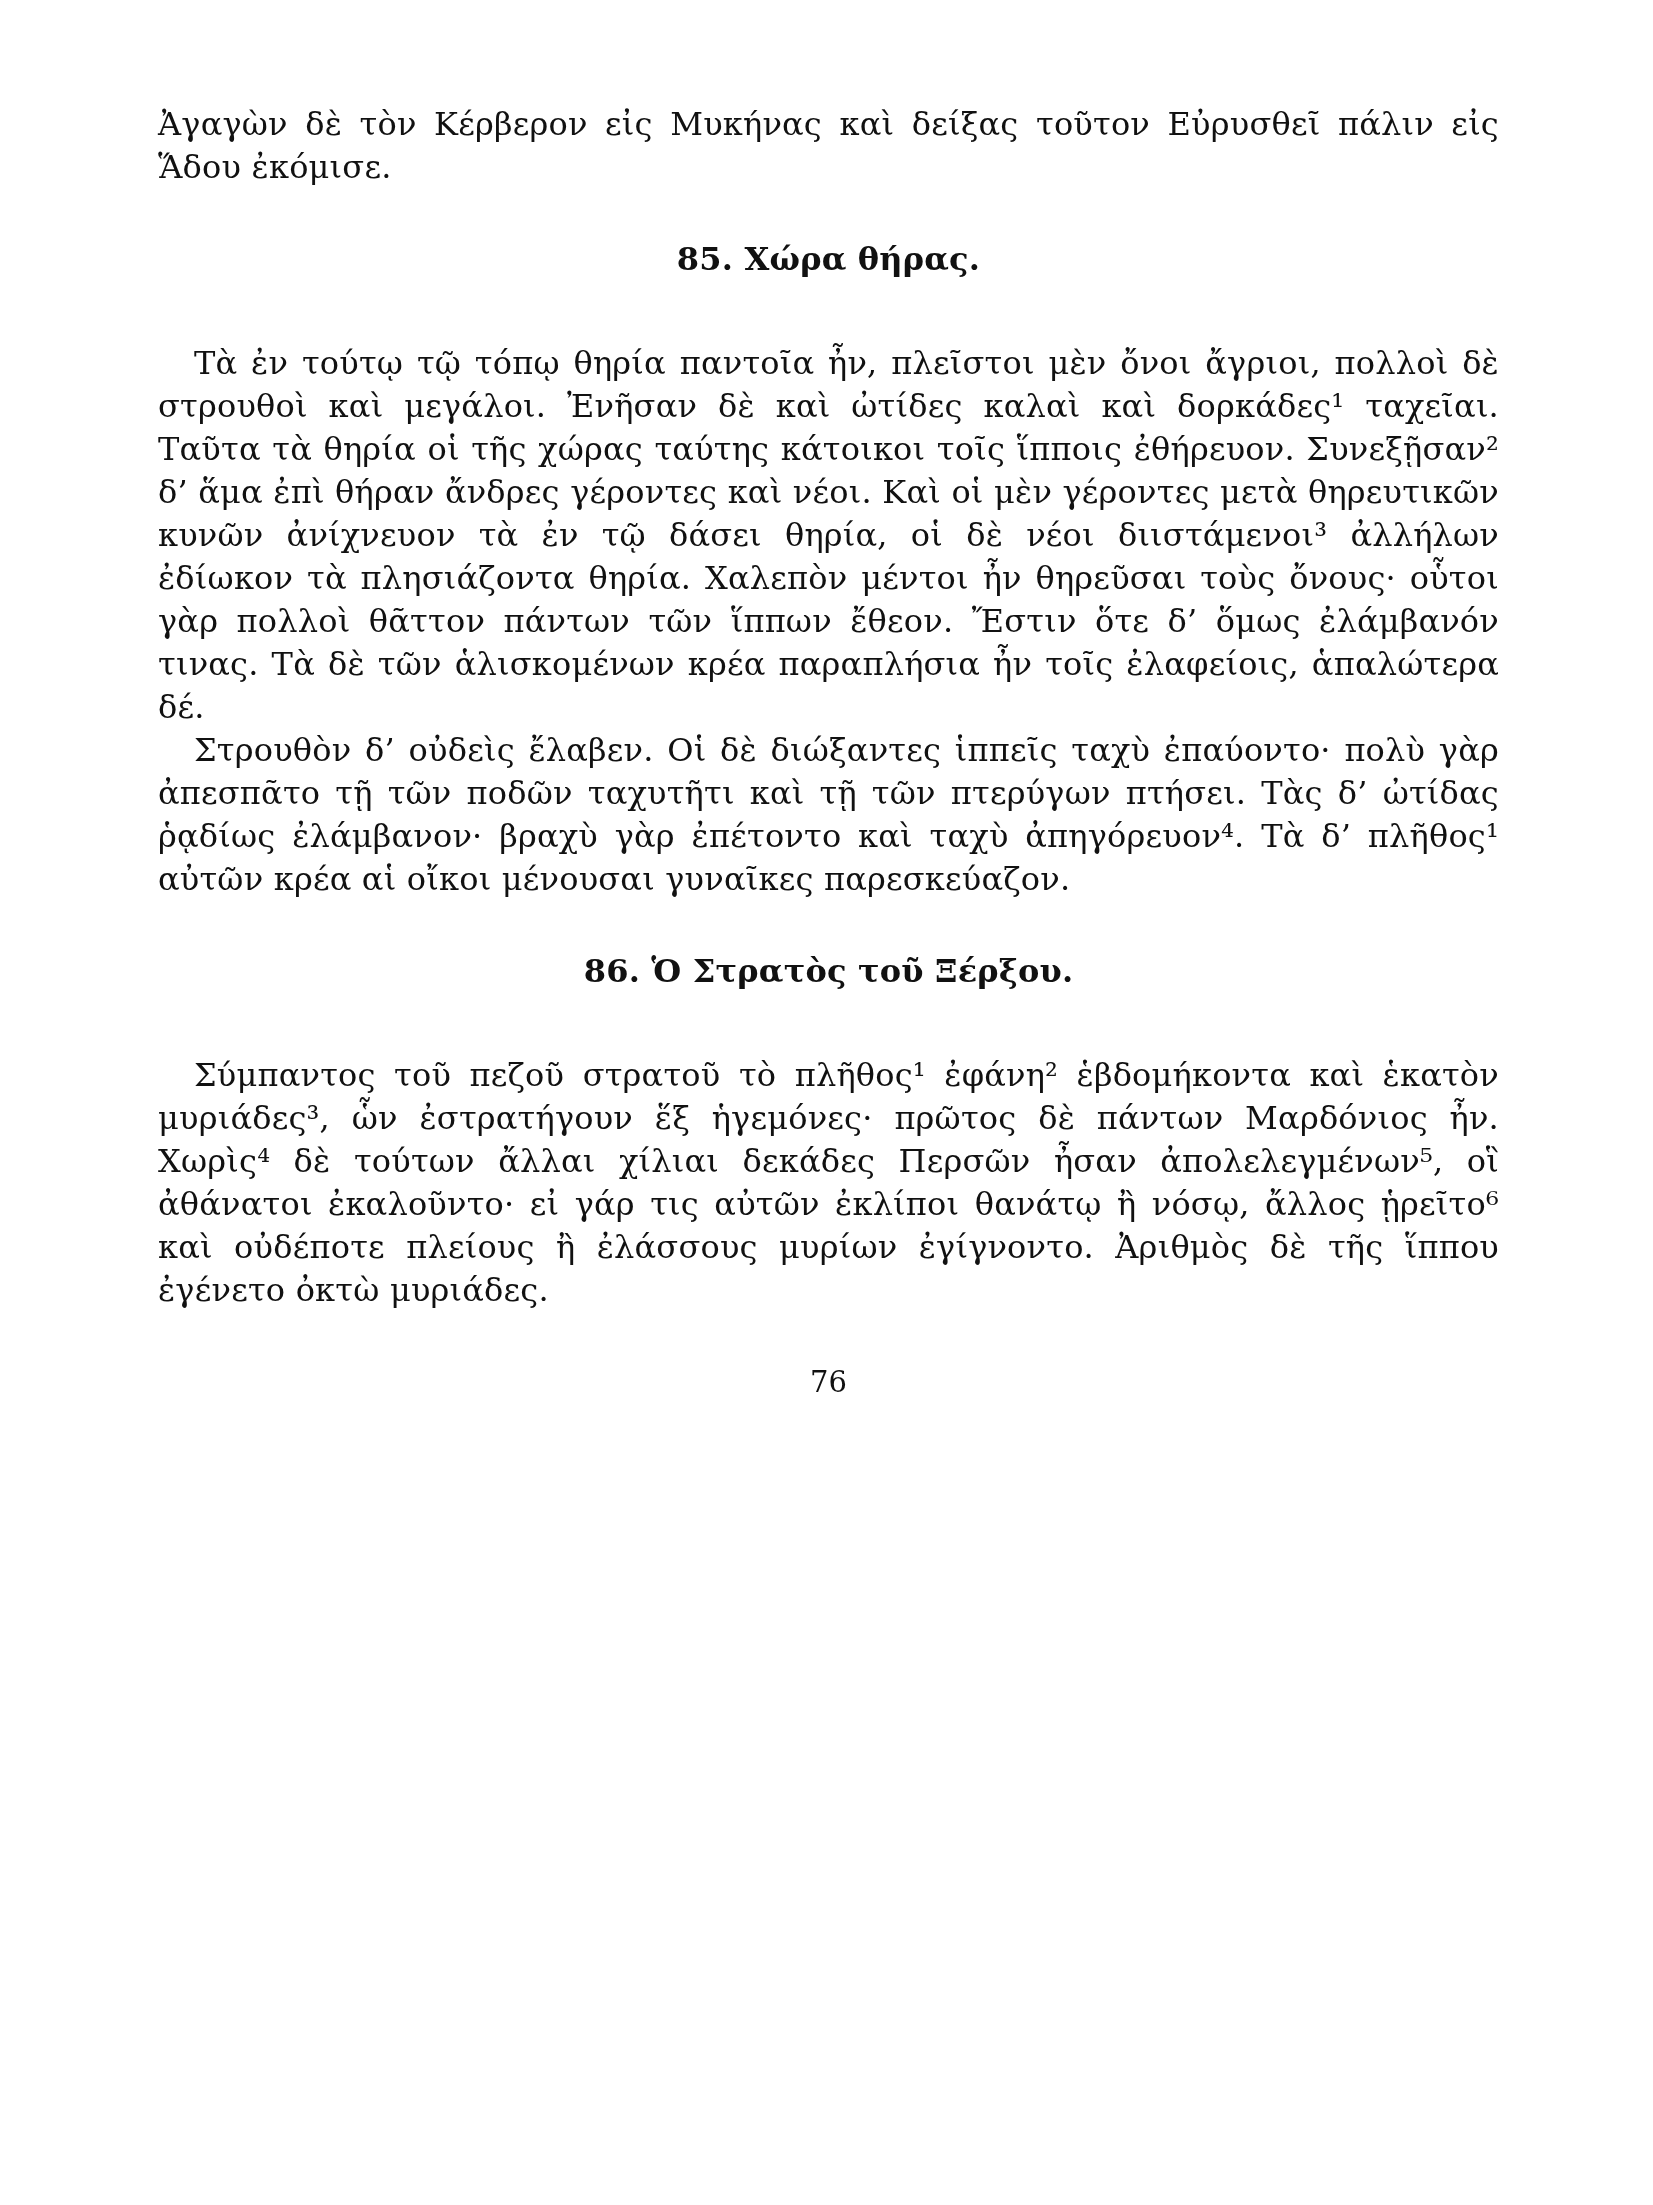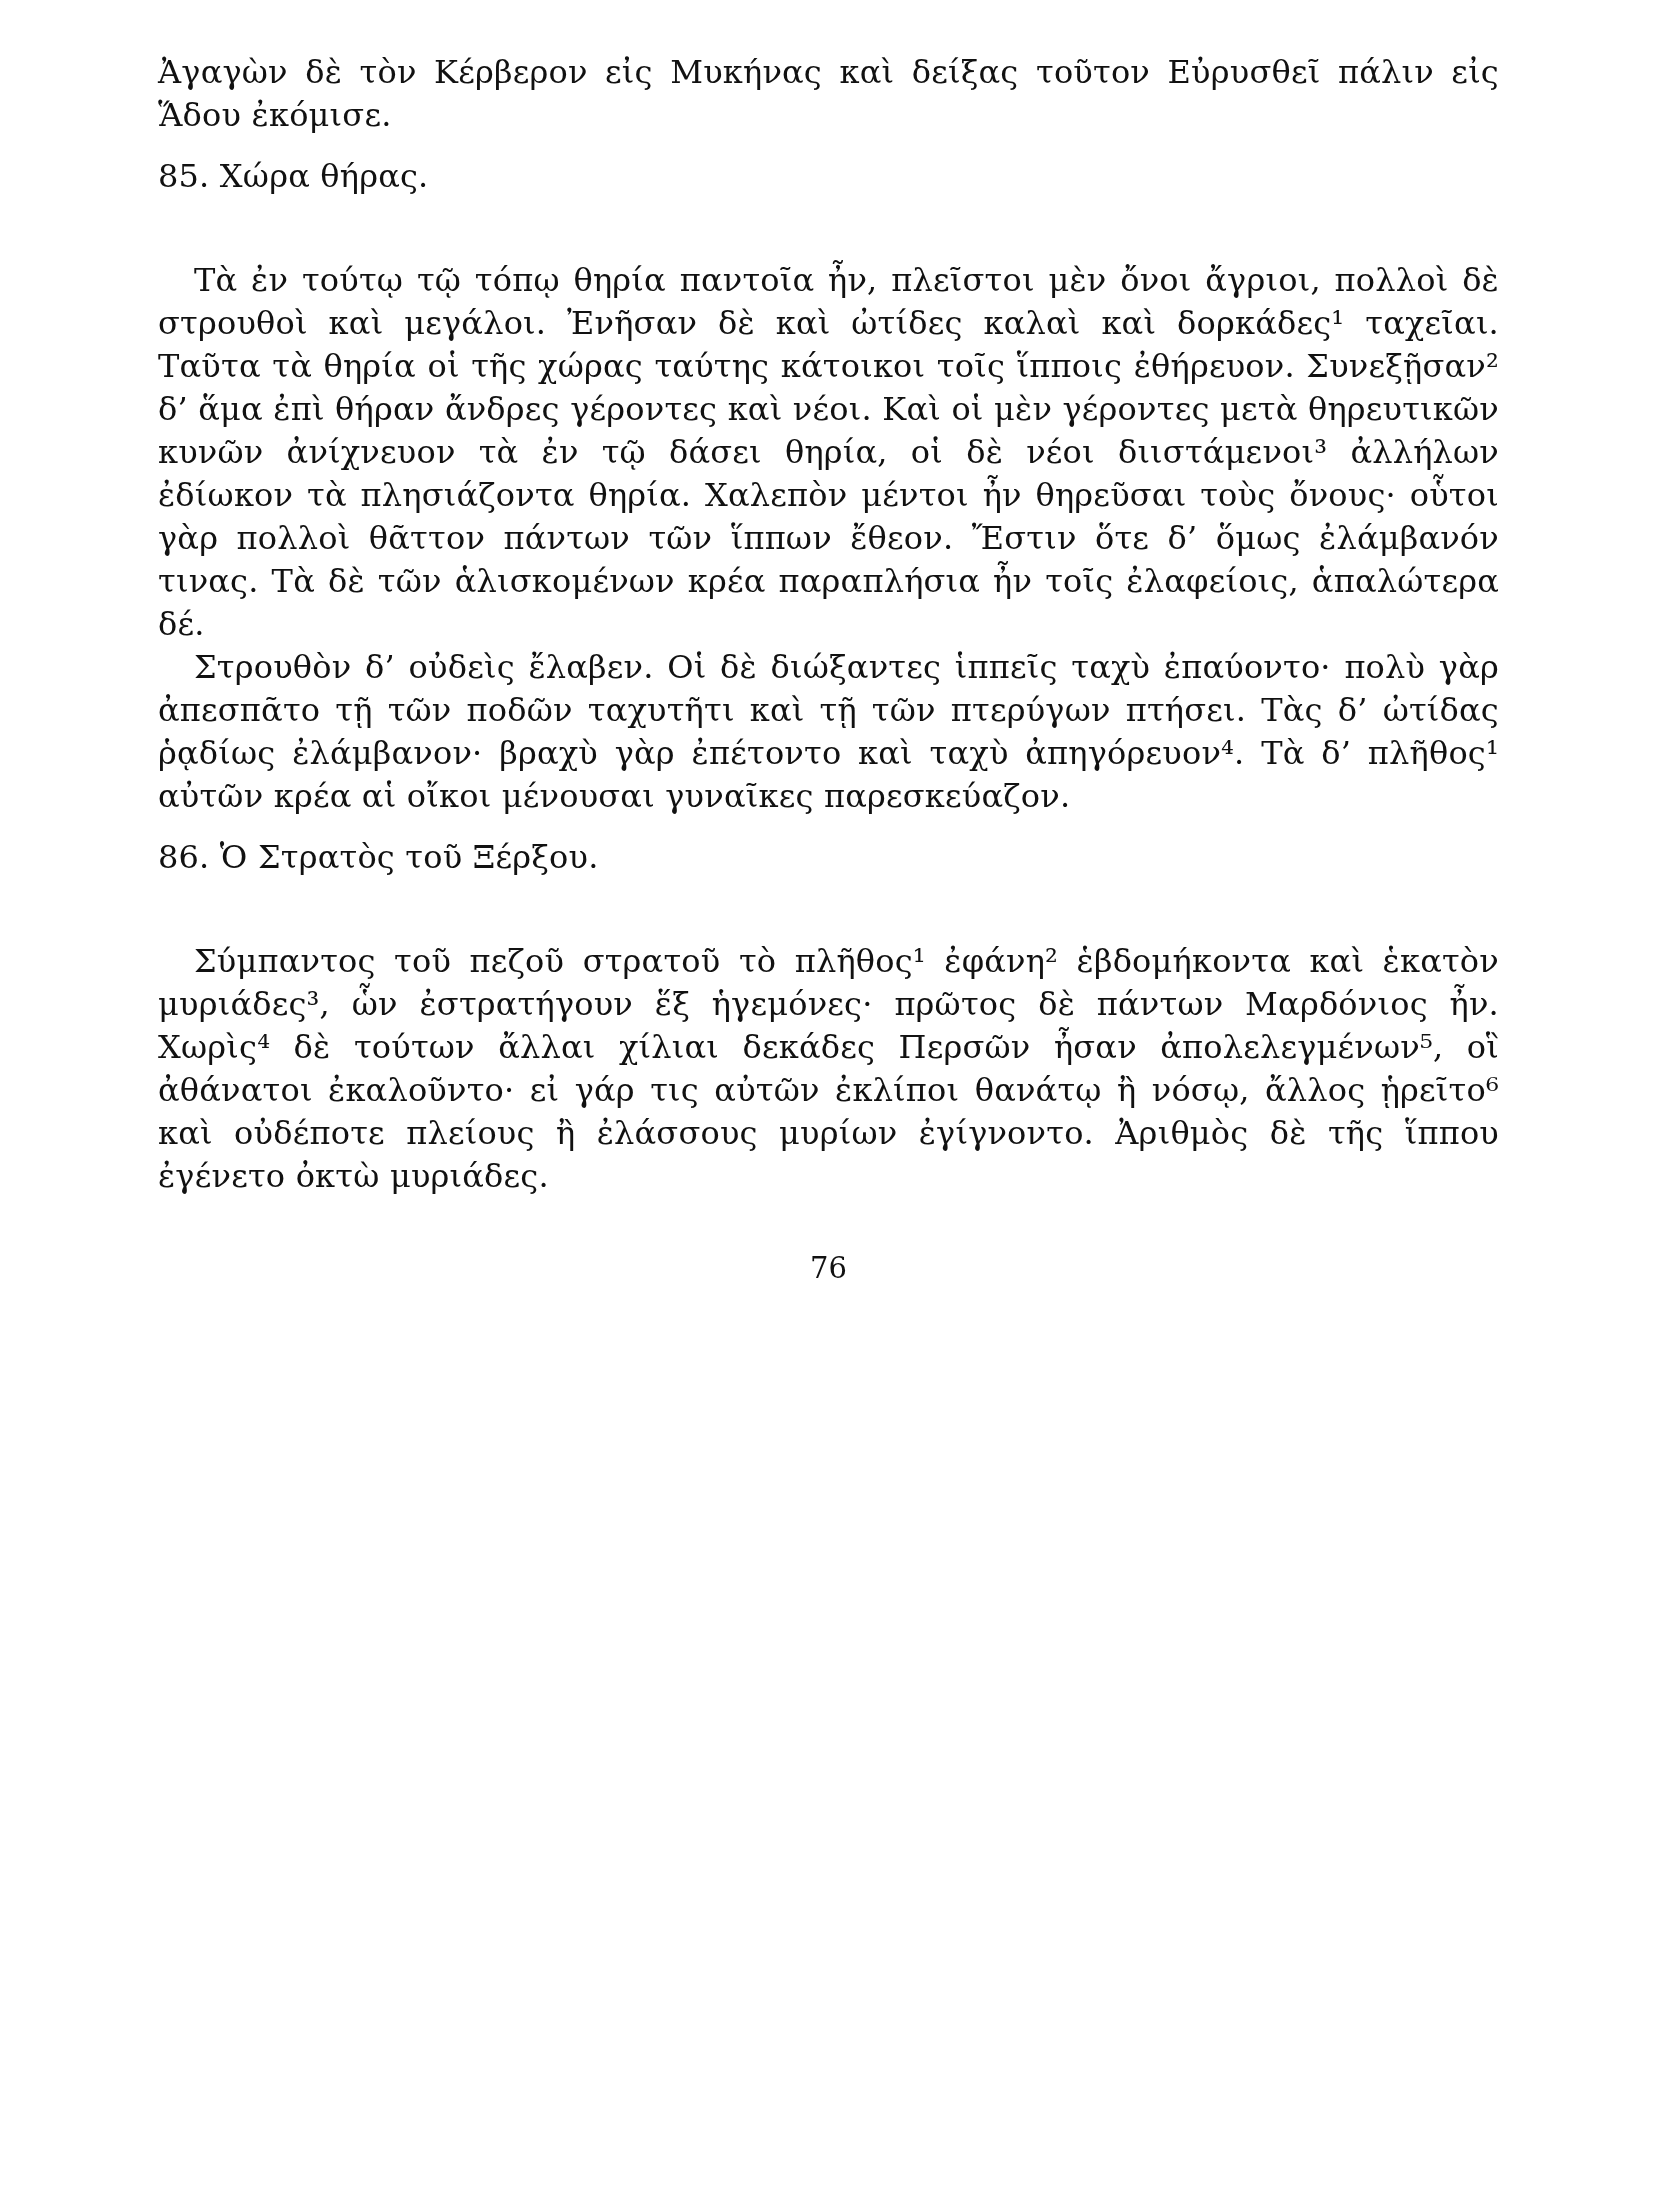--- a/index.html
+++ b/index.html
@@ -11,42 +11,43 @@
     width: 1654px;
     height: 2205px;
     overflow: hidden;
     font-family: "DejaVu Serif", "Liberation Serif", serif;
     color: #111111;
   }
   .page {
     box-sizing: border-box;
     width: 1654px;
     height: 2205px;
-    padding: 51px 155px 0 158px;
+    padding: 103px 155px 0 158px;
     position: relative;
   }
   .body-text p {
     font-size: 32px;
     line-height: 43px;
     text-align: justify;
     text-indent: 36px;
     margin: 0;
     letter-spacing: 0.2px;
   }
   .body-text p.no-indent {
     text-indent: 0;
   }
   .intro {
     margin-bottom: 0;
   }
   h2.section-heading {
     font-size: 32px;
     line-height: 39px;
-    font-weight: normal;
-    margin: 20px 0 63px 0;
+    font-weight: bold;
+    text-align: center;
+    margin: 51px 0 63px 0;
     letter-spacing: 0.2px;
   }
   .page-number {
     font-size: 29px;
     text-align: center;
     margin-top: 53px;
   }
 </style>
 </head>
 <body>

